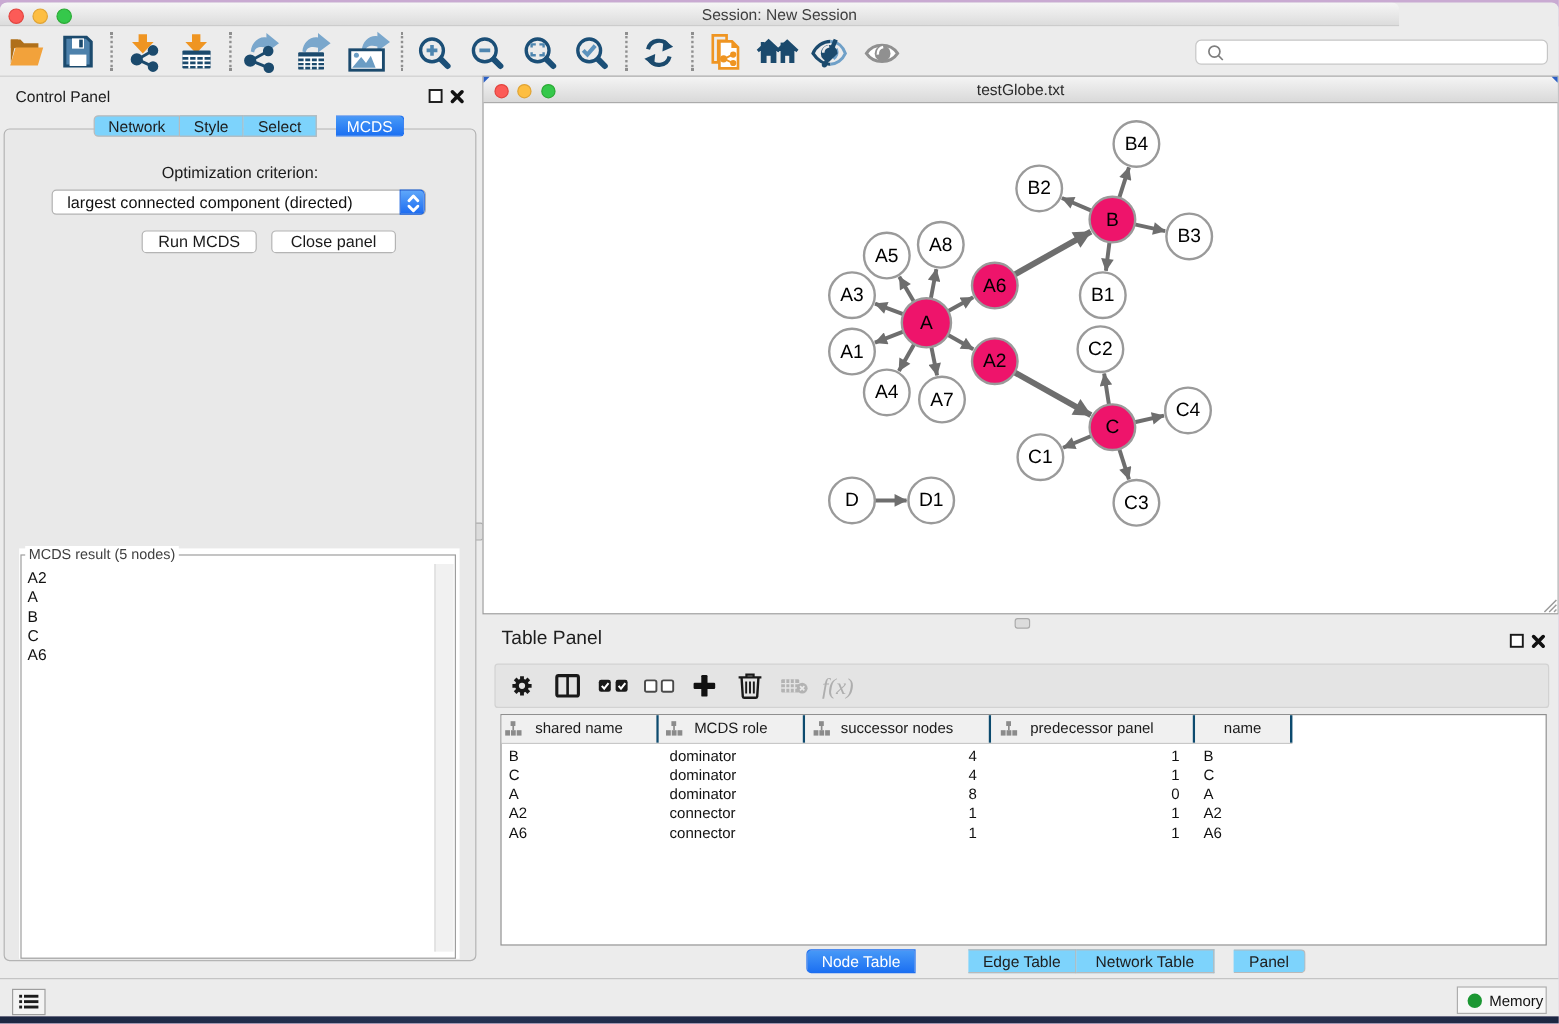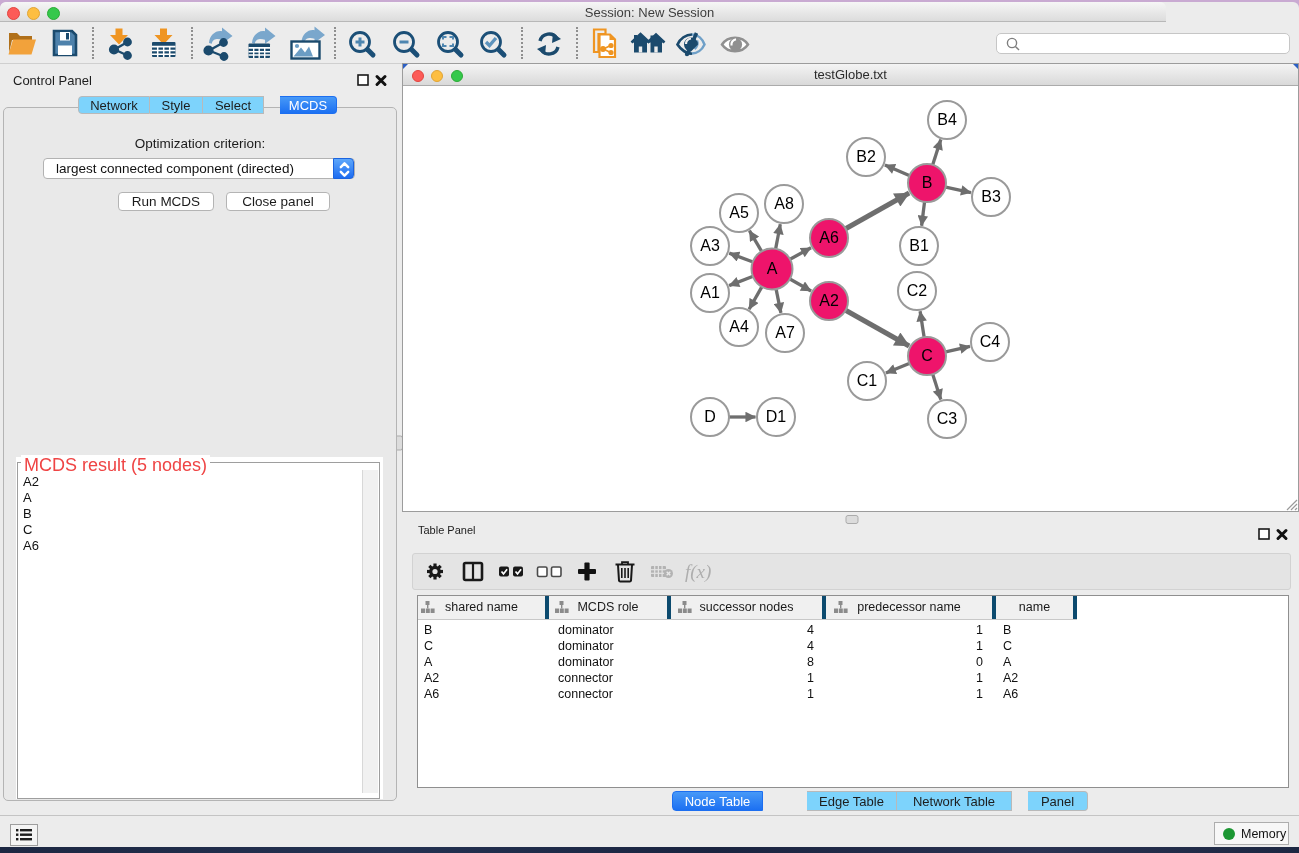--- a/index.html
+++ b/index.html
@@ -28,38 +28,38 @@
 .tab.last { border-radius:0 4px 4px 0;margin-left:16px; }
 .tab.sel { background:linear-gradient(#4799f7,#1c70f2); color:#fff; border-color:#1c6ef0; }
 #tabpane { position:absolute; left:3px; top:105px; width:394px; height:694px; background:#e9e9e9; border:1px solid #b4b4b4; border-radius:5px; }
 #optlabel { position:absolute; left:0; top:134px; width:400px; text-align:center; font-size:13.5px; color:#1b1b1b; }
 #combo { position:absolute; left:43px; top:156px; width:312px; height:21px; background:#fff; border:1px solid #b2b2b2; border-radius:4px; }
 #combo .txt { position:absolute; left:12px; top:2px; font-size:13.5px; color:#111; }
 #combo .spin { position:absolute; right:0px; top:-1px; width:21px; height:21px; background:linear-gradient(#5ea7fa,#1d6cf1); border-radius:0 4px 4px 0; border:1px solid #1b64e0; }
 .btn { position:absolute; height:19px; background:#fff; border:1px solid #b4b4b4; border-radius:4px; font-size:13.5px; color:#1b1b1b; text-align:center; line-height:17px;margin-left:25px; }
 
 #groupbox { position:absolute; left:17px; top:460px; width:363px; height:337px; border:1px solid #9e9e9e; }
-#grouplabel { position:absolute; left:21px; top:453px; background:#fff; padding:0 3px; font-size:18px; color:#ef4444; }
+#grouplabel { position:absolute; left:21px; top:453px; background:#fff; padding:0 3px; font-size:12px; color:#404040; }
 #mcdslist { position:absolute; left:19px; top:468px; width:359px; height:323px; background:#fff; }
 #mcdslist .scroll { position:absolute; right:0; top:0; width:16px; height:100%; background:#f1f1f1; border-left:1px solid #d8d8d8; }
 #mcdslist .item { position:absolute; left:4px; font-size:13px; color:#111; }
 
 #netwin { position:absolute; left:402px; top:61px; width:897px; height:449px; background:#fff; border:1px solid #9c9c9c; }
 #nettitle { position:absolute; left:0; top:0; width:100%; height:22px; background:linear-gradient(#f4f4f4,#d9d9d9); border-bottom:1px solid #ababab; }
 #nettitle .t1 { left:9px;  background:#fc5b57; border:1px solid #e2453f; }
 #nettitle .t2 { left:28px; background:#fdbe41; border:1px solid #e0a435; }
 #nettitle .t3 { left:48px; background:#35c84b; border:1px solid #2cab36; }
 #nettitle .tl { top:5.5px; width:12px; height:12px; }
 #nettitletext { position:absolute; top:3px; left:0; width:100%; text-align:center; font-size:13px; color:#2b2b2b; }
 #bluecorner { position:absolute; left:0; top:0; width:0; height:0; border-top:5px solid #2b5fc4; border-right:5px solid transparent; }
 
-#tptitle { position:absolute; left:418px; top:522px; font-size:11px; color:#1d1d1d; }
+#tptitle { position:absolute; left:418px; top:522px; font-size:16px; color:#1d1d1d; }
 #tptoolbar { position:absolute; left:412px; top:551px; width:879px; height:37px; background:#e4e4e4; border:1px solid #d2d2d2; border-radius:3px; }
 #tablebox { position:absolute; left:417px; top:593px; width:872px; height:193px; background:#fff; border:1px solid #8f8f8f; }
-.th { position:absolute; top:0; height:23px; background:#f0f0f0; border-right:4px solid #0c4a6e; }
+.th { position:absolute; top:0; height:23px; background:#f0f0f0; border-right:2px solid #0c4a6e; }
 .th .lbl { position:absolute; top:4px; width:100%; text-align:center; font-size:12.5px; color:#1a1a1a; }
 .cell { position:absolute; font-size:12.5px; color:#111; }
 
 
 #statusbar { position:absolute; left:0; top:813px; width:1299px; height:32px; background:#ececec; border-top:1px solid #c4c4c4; }
 #memorybtn { position:absolute; left:1214px; top:820px; width:75px; height:23px; background:#f7f7f7; border:1px solid #adadad; font-size:12.5px; color:#111; }
 #memorybtn .dot { position:absolute; left:8px; top:5px; width:12px; height:12px; border-radius:50%; background:#1c9733; }
 #memorybtn .mtxt { position:absolute; left:26px; top:4px; }
 #listbtn { position:absolute; left:10px; top:822px; width:28px; height:22px; background:#f4f4f4; border:1px solid #9e9e9e; }
 </style>
@@ -453,21 +453,21 @@
     <div class="th" style="left:0px; width:131px;">
         <div class="lbl">shared name</div>
       </div>
     <div class="th" style="left:131px; width:122px;text-decoration:underline;">
         <div class="lbl">MCDS role</div>
       </div>
     <div class="th" style="left:253px; width:155px;">
         <div class="lbl">successor nodes</div>
       </div>
     <div class="th" style="left:408px; width:170px;">
-        <div class="lbl">predecessor name</div>
+        <div class="lbl">predecessor panel</div>
       </div>
     <div class="th" style="left:578px; width:81px;">
         <div class="lbl">name</div>
       </div>
     <div style="position:absolute;left:0;top:23px;width:659px;height:0;border-top:1px solid #c8c8c8"></div>
     <svg style="position:absolute;left:0;top:0" width="660" height="23" viewBox="0 0 660 23">
       <g fill="#8b8b8b">
         <g transform="translate(3,5)">
             <rect x="4.5" y="0" width="4" height="4"></rect>
             <rect x="0" y="7.5" width="4" height="4.5"></rect>

